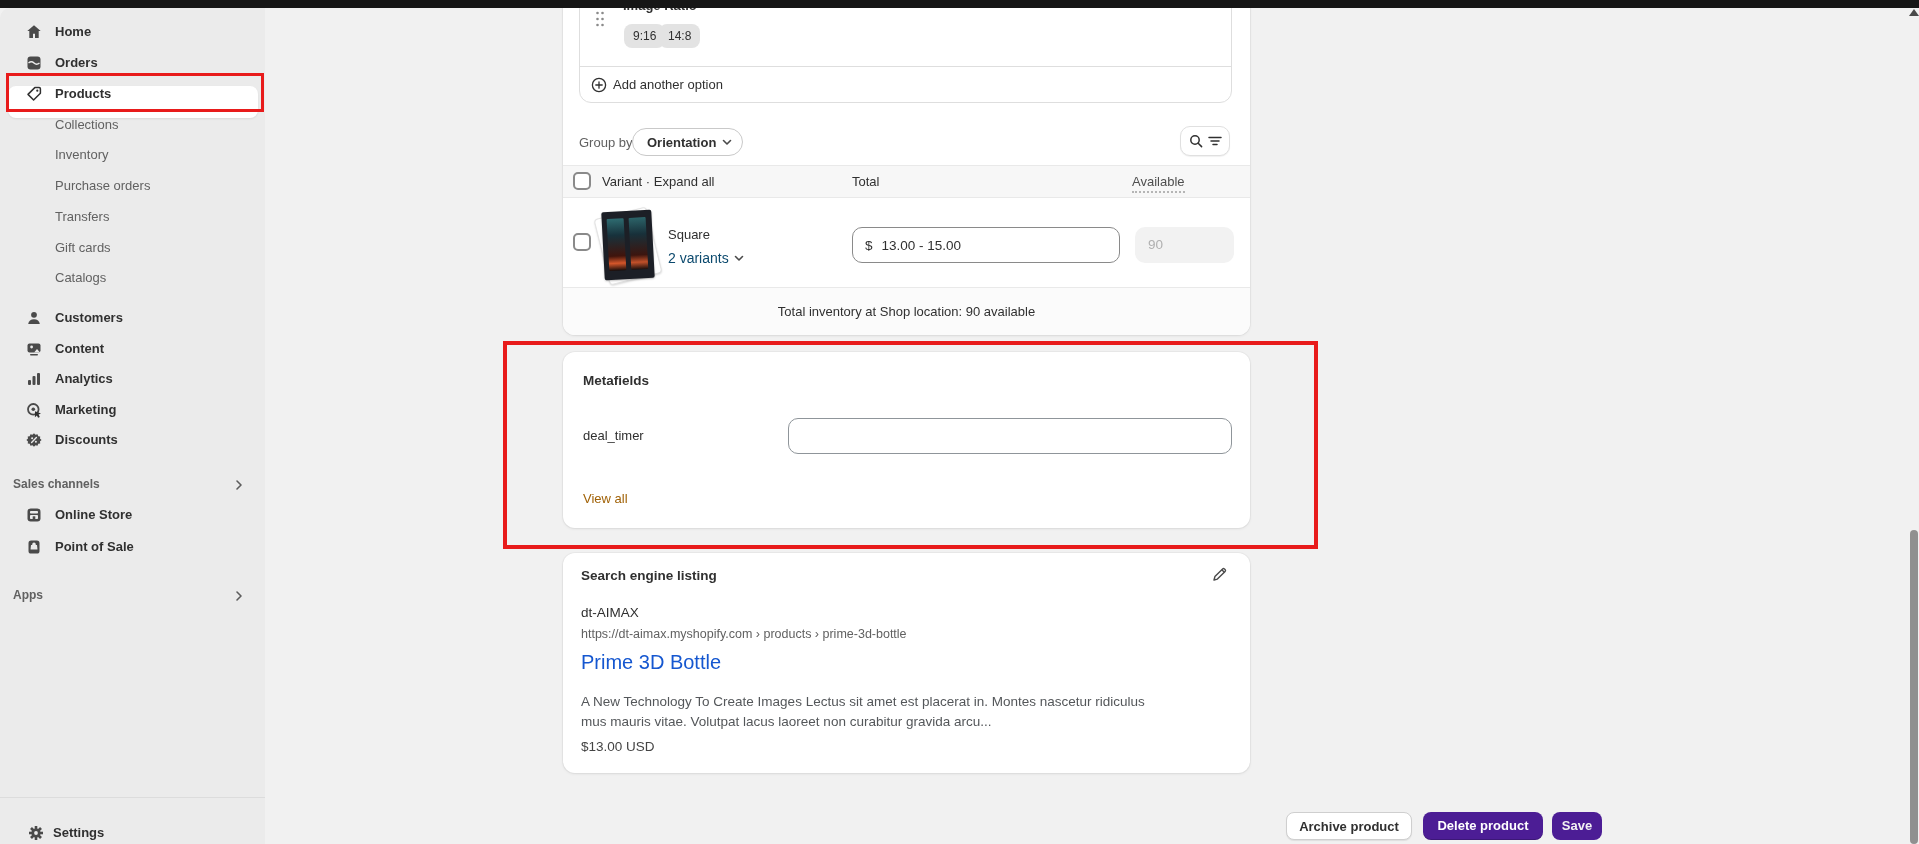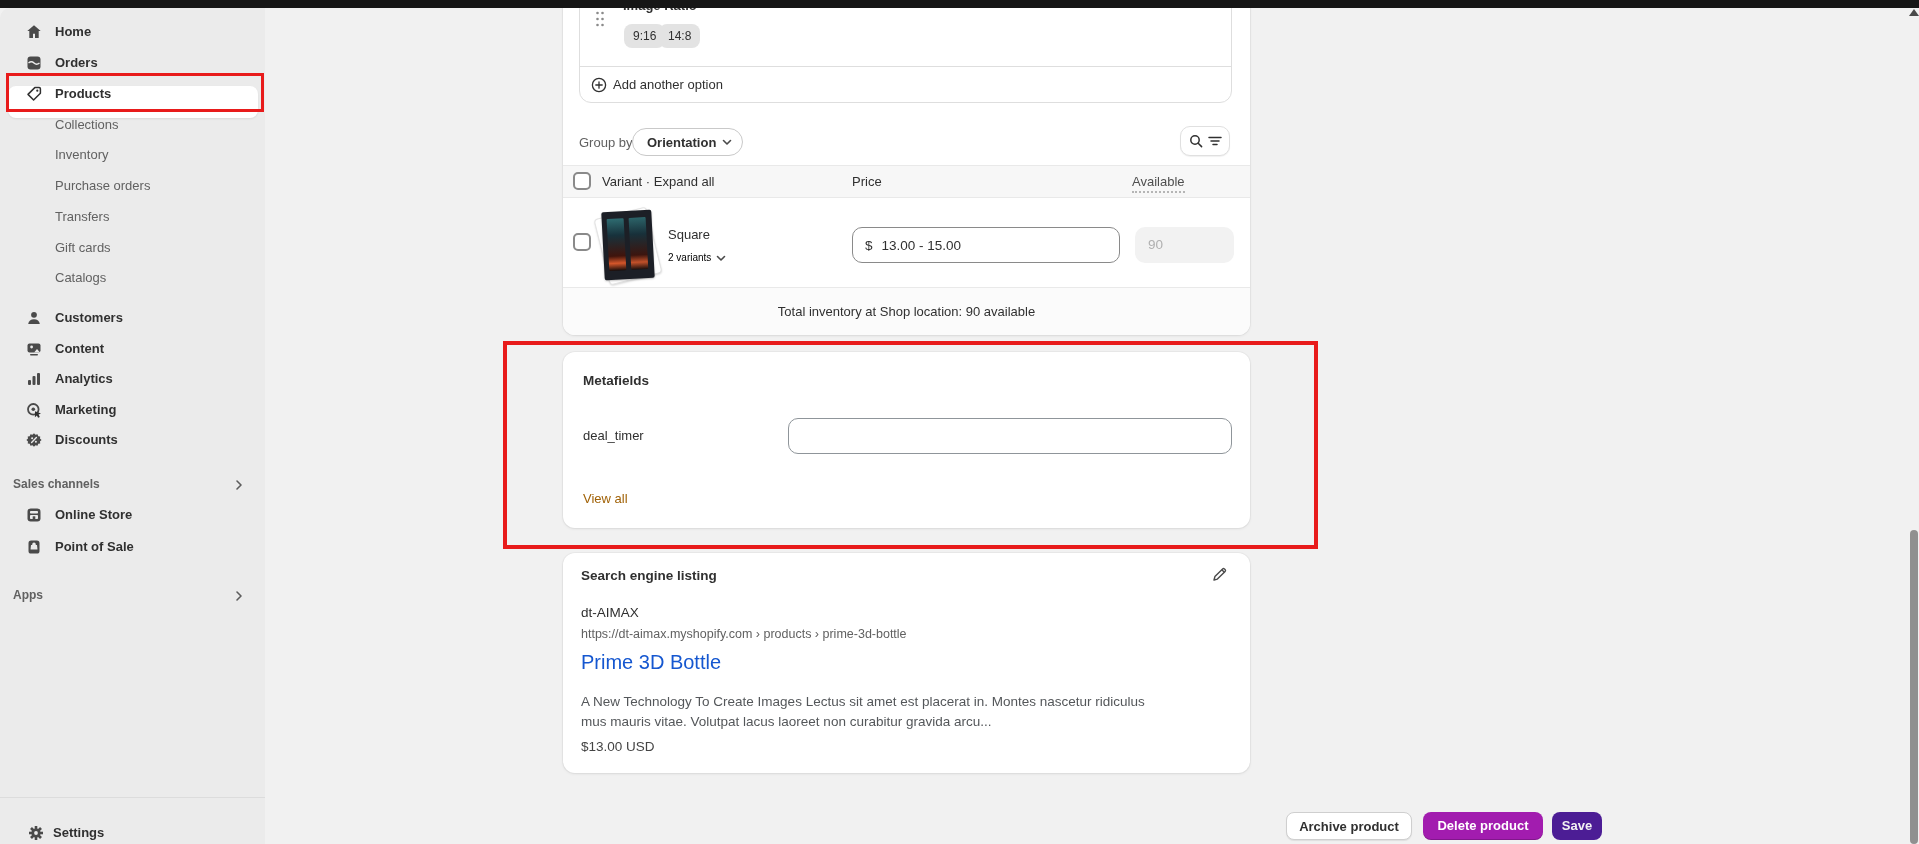--- a/index.html
+++ b/index.html
@@ -50,21 +50,21 @@
   .th { position:absolute; top:8px; font-size:13px; color:#303030; line-height:16px; }
   .th.avail { color:#4f4f4f; border-bottom:2px dotted #b5b5b5; padding-bottom:1px; }
 
   .variant-row { position:absolute; left:0; top:228px; width:687px; height:89px; background:#fff; }
   .thumb-wrap { position:absolute; left:32px; top:8px; width:66px; height:80px; }
   .thumb-back { position:absolute; left:6px; top:6px; width:54px; height:68px; background:#fff; border:1px solid #e3e3e3; border-radius:4px; transform:rotate(-14deg); box-shadow:0 1px 2px rgba(0,0,0,.15); }
   .thumb-front { position:absolute; left:8px; top:5px; width:50px; height:68px; background:#1c1f26; transform:rotate(-3deg); border-radius:2px; box-shadow:0 1px 2px rgba(0,0,0,.25); overflow:hidden; }
   .poster { position:absolute; top:7px; width:17px; height:52px; background:linear-gradient(180deg,#2e6b70 0%,#17323c 32%,#40140c 72%,#d4562a 86%,#1a0d0a 100%); border-radius:1px; }
   .poster.p1 { left:5px; } .poster.p2 { left:27px; opacity:.9; }
   .variant-name { position:absolute; left:105px; top:29px; font-size:13px; line-height:16px; color:#303030; }
-  .variant-exp { position:absolute; left:105px; top:52px; font-size:10px; line-height:16px; color:#000000; display:flex; align-items:center; gap:5px; }
+  .variant-exp { position:absolute; left:105px; top:52px; font-size:14px; line-height:16px; color:#0c4a6e; display:flex; align-items:center; gap:5px; }
   .price-input { position:absolute; left:289px; top:29px; width:268px; height:36px; border:1px solid #8a8a8a; border-radius:10px; background:#fff; display:flex; align-items:center; padding:0 12px; gap:9px; font-size:13.5px; color:#303030; }
   .avail-input { position:absolute; left:572px; top:29px; width:99px; height:36px; background:#f2f2f2; border-radius:10px; line-height:36px; padding:0 13px; font-size:13.5px; color:#b0b0b0; }
 
   .tbl-footer { position:absolute; left:0; top:317px; width:687px; height:48px; background:#fbfbfb; border-top:1px solid #e9e9e9; border-radius:0 0 12px 12px; text-align:center; line-height:48px; font-size:13px; color:#303030; }
 
   
   #metafields-card { top:352px; height:176px; }
   .mf-title { position:absolute; left:20px; top:21px; }
   .mf-key { position:absolute; left:20px; top:76px; font-size:13px; color:#303030; line-height:16px; }
   .mf-input { position:absolute; left:225px; top:66px; width:444px; height:36px; border:1px solid #8f959a; border-radius:10px; background:#fff; font-size:13px; padding:0 12px; font-family:"Liberation Sans",sans-serif; outline:none; }
@@ -76,21 +76,21 @@
   .seo-pencil { position:absolute; left:648px; top:12px; width:18px; height:18px; }
   .seo-site { position:absolute; left:18px; top:52px; font-size:13.5px; color:#303030; line-height:16px; }
   .seo-url { position:absolute; left:18px; top:74px; font-size:12.5px; color:#616161; line-height:15px; }
   .seo-ptitle { position:absolute; left:18px; top:96px; font-size:20px; color:#1557d0; line-height:26px; }
   .seo-desc { position:absolute; left:18px; font-size:13.5px; color:#54575a; line-height:20px; white-space:nowrap; }
   .seo-price { position:absolute; left:18px; top:186px; font-size:13.5px; color:#444; line-height:16px; }
 
   
   .action-btn { position:absolute; top:812px; height:28px; border-radius:8px; font-size:13px; font-weight:600; line-height:28px; text-align:center; cursor:pointer; }
   #archive-btn { left:1286px; width:126px; background:#fff; border:1px solid #cfcfcf; box-shadow:0 1px 1px rgba(0,0,0,.08); color:#303030; }
-  #delete-btn { left:1423px; width:120px; background:#a21caf; color:#fff; box-shadow:inset 0 -1px 0 rgba(0,0,0,.2); }
+  #delete-btn { left:1423px; width:120px; background:#4c1d95; color:#fff; box-shadow:inset 0 -1px 0 rgba(0,0,0,.2); }
   #save-btn { left:1552px; width:50px; background:#4c1d95; color:#f2f2f2; }
 
   svg { display:block; }
 </style>
 </head>
 <body>
 
 <div id="app">
 
   <div class="sidebar">
@@ -302,21 +302,21 @@
               <line x1="3" y1="6" x2="11" y2="6"></line>
               <line x1="5" y1="9.5" x2="9" y2="9.5"></line>
             </g>
           </svg>
       </span>
     </div>
 
     <div class="tbl-head">
       <span class="checkbox" style="left:10px; top:6px;"></span>
       <span class="th" style="left:39px;">Variant · Expand all</span>
-      <span class="th" style="left:289px;">Price</span>
+      <span class="th" style="left:289px;">Total</span>
       <span class="th avail" style="left:569px;">Available</span>
     </div>
 
     <div class="variant-row">
       <span class="checkbox" style="left:10px; top:35px;"></span>
       <div class="thumb-wrap">
         <div class="thumb-back"></div>
         <div class="thumb-front">
           <div class="poster p1"></div>
           <div class="poster p2"></div>

